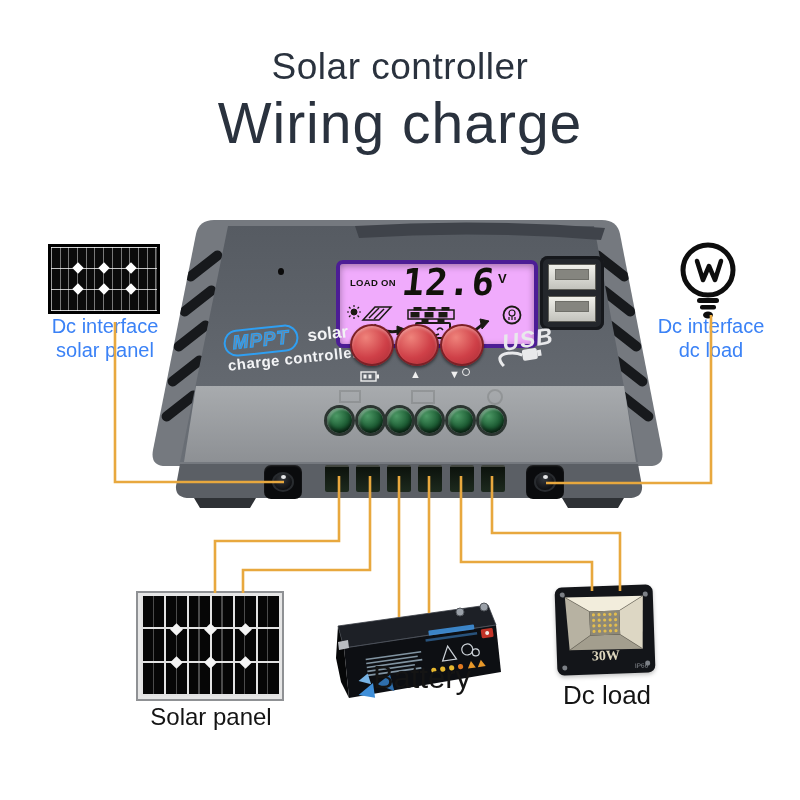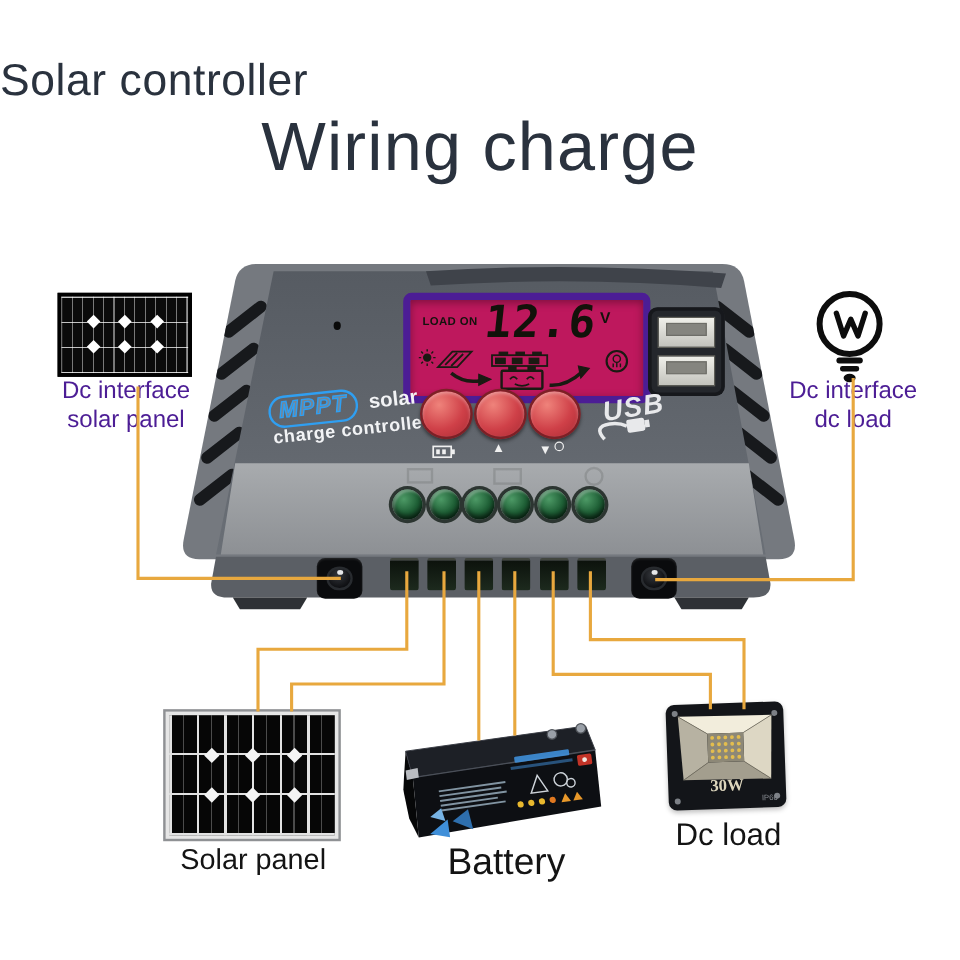--- a/index.html
+++ b/index.html
@@ -1,38 +1,38 @@
 <!DOCTYPE html>
 <html><head>
 <meta charset="utf-8">
 <style>
   html,body{margin:0;padding:0}
   body{width:800px;height:800px;background:#ffffff;position:relative;overflow:hidden;
        font-family:"Liberation Sans",sans-serif;color:#1a1a1a}
   .abs{position:absolute}
   
-  .title1{left:0;top:46px;width:800px;font-size:37px;font-weight:500;
+  .title1{left:0;top:46px;width:800px;text-align:center;font-size:37px;font-weight:500;
           color:#2a323e;letter-spacing:.5px}
   .title2{left:0;top:90px;width:800px;text-align:center;font-size:57px;font-weight:500;
           color:#2a323e;letter-spacing:1px}
   
-  .iface-label{font-size:20px;line-height:24px;text-align:center;color:#4c1d95}
+  .iface-label{font-size:20px;line-height:24px;text-align:center;color:#3b82f6}
   
   .mini-panel{left:48px;top:244px;width:106px;height:64px;border:3px solid #000;
       background:
         repeating-linear-gradient(0deg, rgba(255,255,255,.75) 0 1px, transparent 1px 21px),
         repeating-linear-gradient(90deg, rgba(255,255,255,.45) 0 1px, transparent 1px 8.7px),
         #0a0a0a;
       box-shadow:inset 0 0 0 1px rgba(255,255,255,.25)}
   .diamond{position:absolute;width:8px;height:8px;background:#fff;transform:rotate(45deg)}
   
   .wire{fill:none;stroke:#E8A83E;stroke-width:2.6}
   
   #controller{left:150px;top:216px;width:515px;height:292px}
-  .lcd{left:186px;top:28px;width:194px;height:80px;background:#be185d;border:6px solid #4c1d95;
+  .lcd{left:186px;top:44px;width:194px;height:80px;background:#f0abfc;border:4px solid #4c1d95;
        border-radius:7px;box-shadow:inset 0 2px 7px rgba(0,0,0,.35)}
   .lcd-status{left:10px;top:13px;font-size:9.5px;font-weight:bold;color:#13130d;letter-spacing:.3px}
   .lcd-voltage{left:62px;top:-3px;font-size:37px;font-weight:bold;color:#12120a;
        font-family:"DejaVu Sans Mono",monospace;transform:skewX(-6deg);letter-spacing:1px}
   .lcd-unit{left:158px;top:7px;font-size:13px;font-weight:bold;color:#12120a}
   .led-dot{left:128px;top:52px;width:6px;height:7px;background:#0a0a0a;border-radius:50%}
   .brand{left:74px;top:104px;width:210px;transform:rotate(-6deg);color:#f2f3f5;font-weight:bold}
   .brand .mppt{display:inline-block;font-size:19px;font-style:italic;letter-spacing:1px;
        color:#aee;border:2px solid #2f9ff2;border-radius:16px;padding:0 7px 1px 7px;
        color:rgba(200,230,255,.25);-webkit-text-stroke:1.2px #2f9ff2}
@@ -316,21 +316,21 @@
       <circle cx="114" cy="74" r="2.6"></circle>
         <circle cx="123" cy="74" r="2.6" fill="#e07820"></circle>
       <polygon points="130,77 134,70 138,77" fill="#e8982a"></polygon>
       <polygon points="140,77 144,70 148,77" fill="#e8982a"></polygon>
     </g>
     <polygon points="18,88 34,78 34,93" fill="#3f8fd9"></polygon>
     <polygon points="38,80 52,72 54,89" fill="#2e6fae"></polygon>
     <polygon points="20,74 30,68 32,79" fill="#77b4e6"></polygon>
   </g>
 </svg>
-<div class="abs comp-label battery-label" style="left:336px;top:700px;width:172px">Battery</div>
+<div class="abs comp-label battery-label" style="left:336px;top:660px;width:172px">Battery</div>
 
 <div class="abs flood">
   <span class="screw" style="left:5px;top:5px"></span>
   <span class="screw" style="left:88px;top:7px"></span>
   <span class="screw" style="left:5px;top:78px"></span>
   <span class="screw" style="left:88px;top:76px"></span>
   <svg style="position:absolute;left:8px;top:9px" width="82" height="56" viewBox="0 0 82 56">
     <polygon points="2,1 80,2 56,16 26,16" fill="#f2eddc"></polygon>
     <polygon points="2,1 26,16 26,40 5,54" fill="#b7b2a2"></polygon>
     <polygon points="80,2 78,55 56,40 56,16" fill="#ddd7c4"></polygon>

